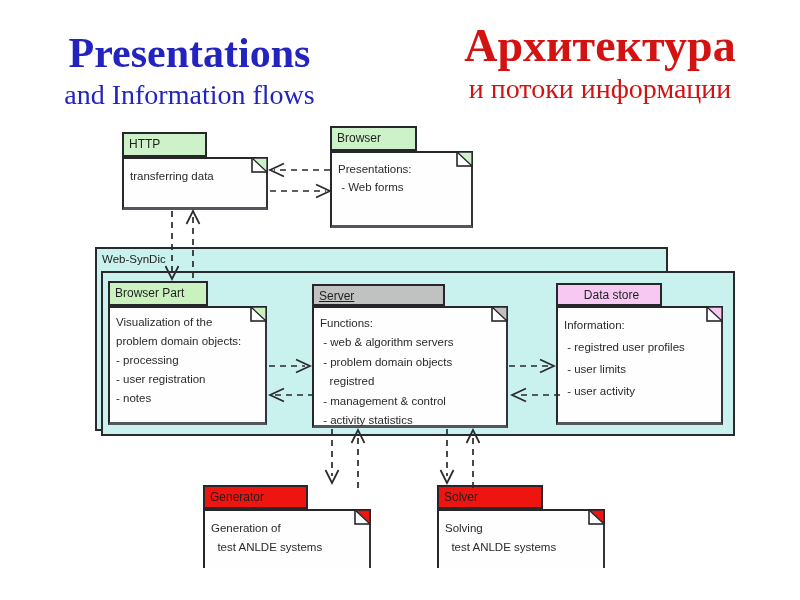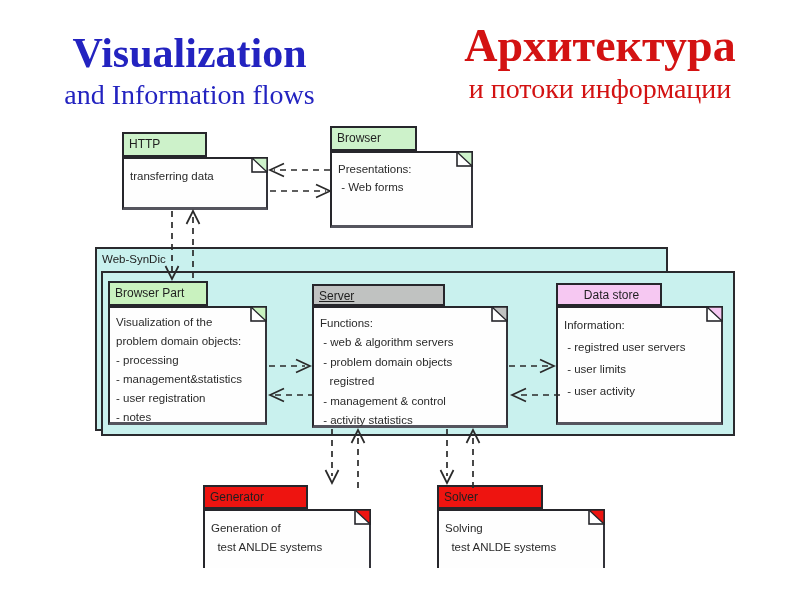--- a/index.html
+++ b/index.html
@@ -60,21 +60,21 @@
   .arrows { position:absolute; left:0; top:0; pointer-events:none; }
   .arrows path.shaft { stroke:#2a2a2a; stroke-width:1.7; fill:none; stroke-dasharray:6 5; }
   .arrows path.head  { stroke:#2a2a2a; stroke-width:1.7; fill:none; }
 </style>
 </head>
 <body>
 
 <div class="stage">
 
   <div class="title title-en" style="color: rgb(35, 35, 192);">
-    <div class="big">Visualization</div>
+    <div class="big">Presentations</div>
     <div class="sub">and Information flows</div>
   </div>
   <div class="title title-ru" style="color: rgb(211, 18, 18);">
     <div class="big">Архитектура</div>
     <div class="sub">и потоки информации</div>
   </div>
 
   <div class="pkg pkg-outer" style="background-color: rgb(201, 241, 238);">
     <span class="pkg-label">Web-SynDic</span>
   </div>
@@ -106,21 +106,20 @@
   <div class="node" id="node-client">
     <div class="tab" style="background-color: rgb(201, 242, 191);">Browser Part</div>
     <div class="body">
       <svg class="fold" width="17" height="16" viewBox="0 0 17 16">
         <rect x="1" y="1" width="15" height="14" fill="#fff" stroke="#26262b" stroke-width="1.6"></rect>
         <path d="M1,1 L16,1 L16,15 Z" stroke="#26262b" stroke-width="1.3" style="fill: rgb(201, 242, 191);"></path>
       </svg>
       <div class="ln">Visualization of the</div>
       <div class="ln">problem domain objects:</div>
       <div class="ln">- processing</div>
-      <div class="ln">- management&amp;statistics</div>
       <div class="ln">- user registration</div>
       <div class="ln">- notes</div>
     </div>
   </div>
 
   <div class="node" id="node-server">
     <div class="tab" style="background-color: rgb(192, 194, 193); text-decoration: underline;">Server</div>
     <div class="body">
       <svg class="fold" width="17" height="16" viewBox="0 0 17 16">
         <rect x="1" y="1" width="15" height="14" fill="#fff" stroke="#26262b" stroke-width="1.6"></rect>
@@ -136,21 +135,21 @@
   </div>
 
   <div class="node" id="node-datastore">
     <div class="tab" style="background-color: rgb(246, 200, 242);">Data store</div>
     <div class="body">
       <svg class="fold" width="17" height="16" viewBox="0 0 17 16">
         <rect x="1" y="1" width="15" height="14" fill="#fff" stroke="#26262b" stroke-width="1.6"></rect>
         <path d="M1,1 L16,1 L16,15 Z" stroke="#26262b" stroke-width="1.3" style="fill: rgb(246, 200, 242);"></path>
       </svg>
       <div class="ln">Information:</div>
-      <div class="ln"> - registred user servers</div>
+      <div class="ln"> - registred user profiles</div>
       <div class="ln"> - user limits</div>
       <div class="ln"> - user activity</div>
     </div>
   </div>
 
   <div class="node" id="node-generator">
     <div class="tab" style="background-color: rgb(238, 20, 16);">Generator</div>
     <div class="body cut">
       <svg class="fold" width="17" height="16" viewBox="0 0 17 16">
         <rect x="1" y="1" width="15" height="14" fill="#fff" stroke="#26262b" stroke-width="1.6"></rect>

